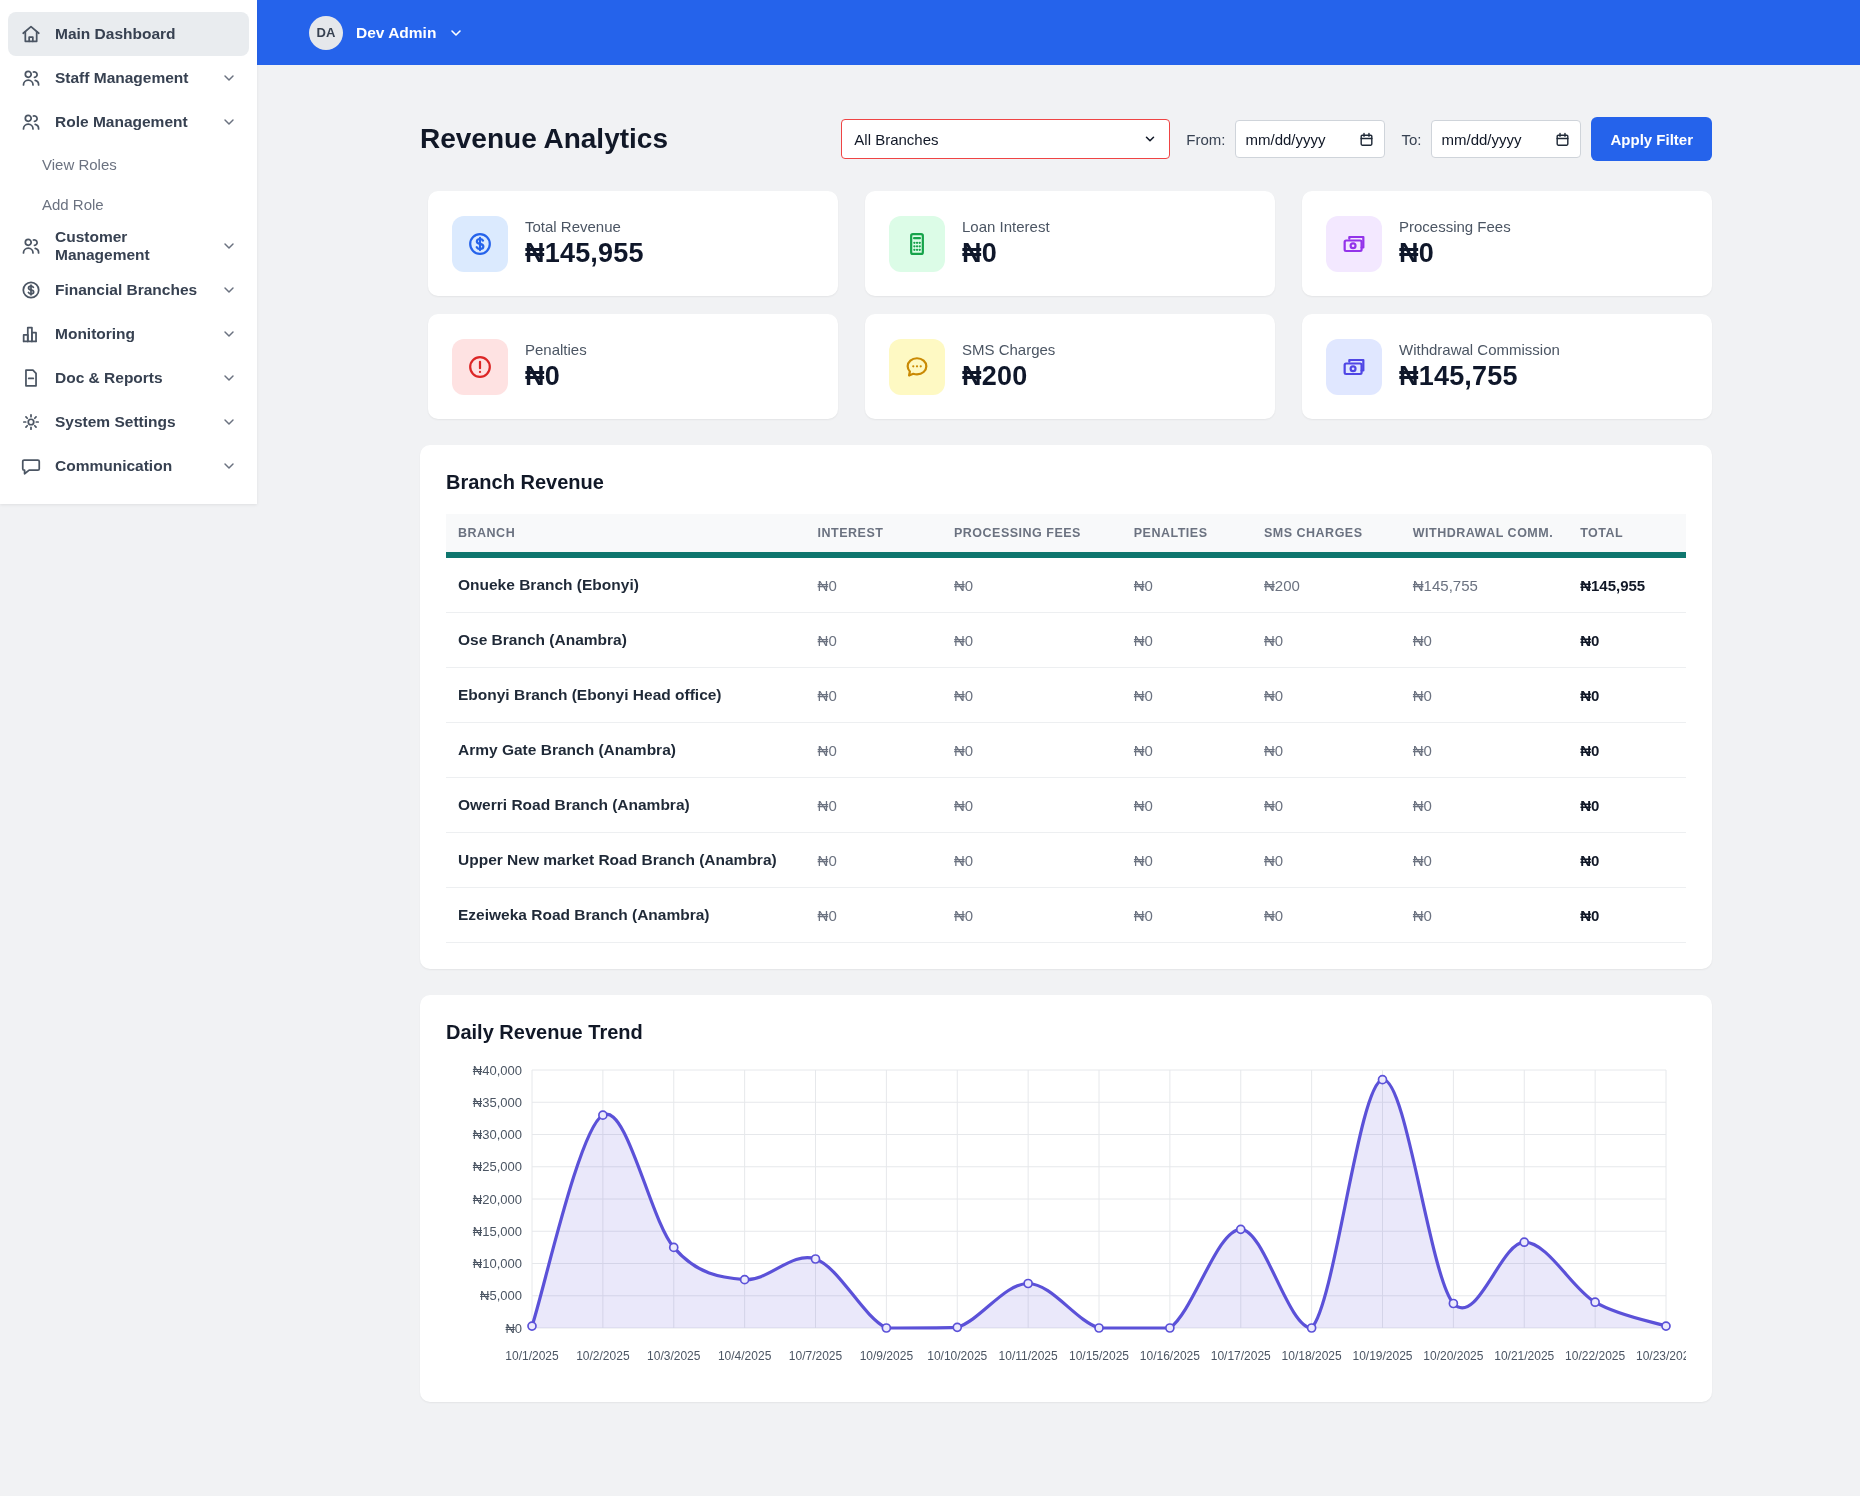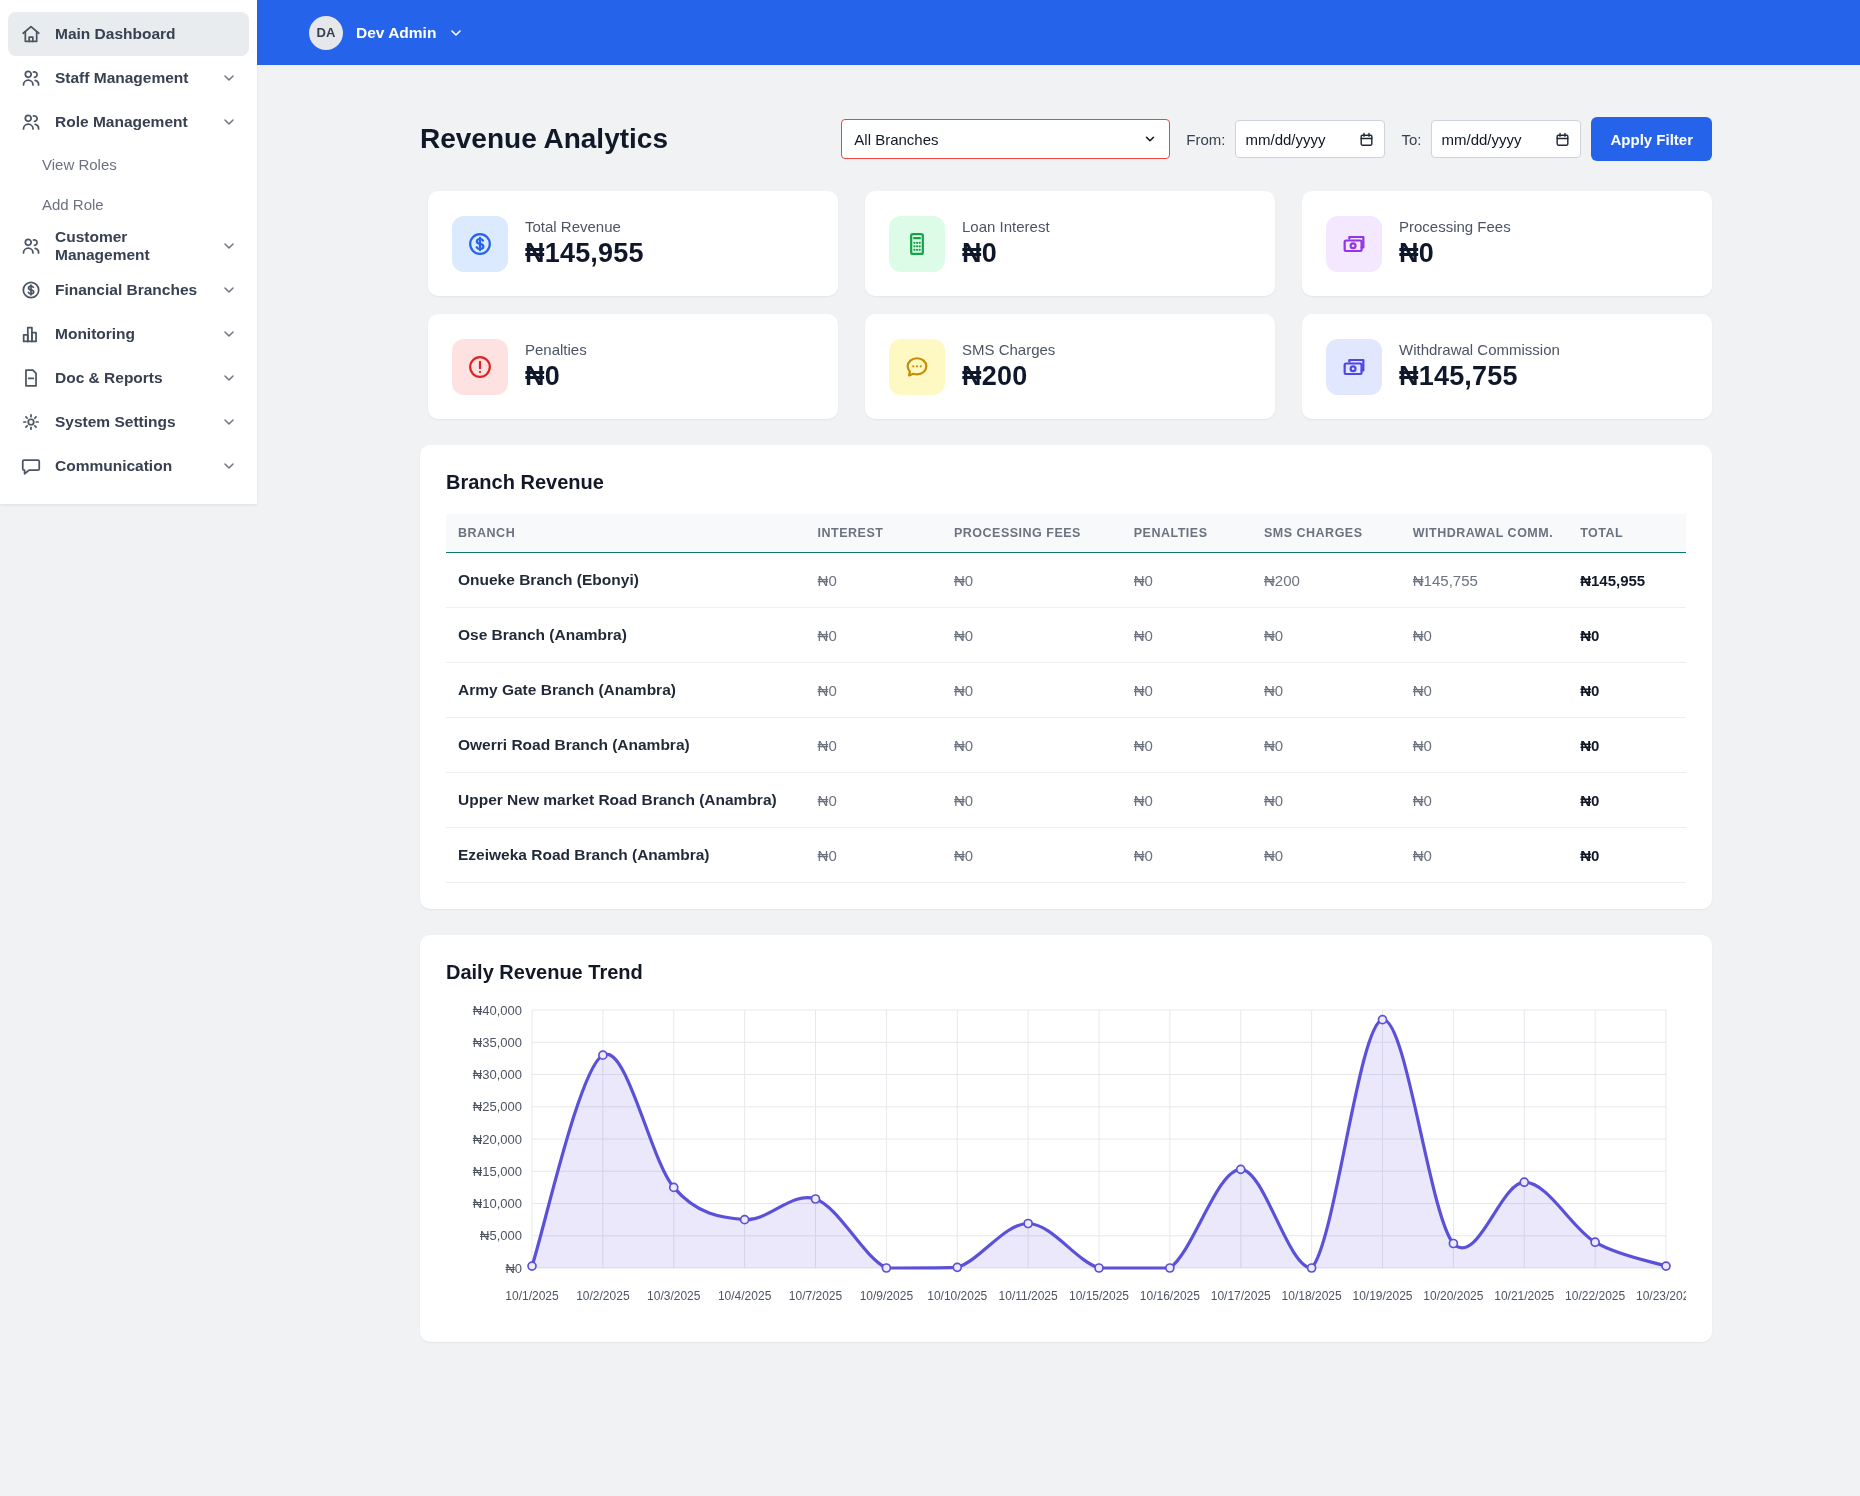--- a/index.html
+++ b/index.html
@@ -85,21 +85,21 @@
   .panel {
     background:#fff; border-radius:10px; box-shadow:0 1px 2px rgba(0,0,0,.06);
     margin-top:26px; padding:26px;
   }
   .panel-title { font-size:20px; font-weight:bold; color:#111827; }
   
   table { width:100%; border-collapse:collapse; margin-top:20px; }
   thead tr { background:#f8f9fa; }
   th {
     text-align:left; font-size:12.5px; font-weight:bold; color:#6b7280;
-    letter-spacing:.5px; padding:12px 12px; border-bottom:1px solid #0f766e;
+    letter-spacing:.5px; padding:12px 12px; border-bottom:6px solid #0f766e;
   }
   td { padding:18px 12px; font-size:15px; color:#6b7280; border-bottom:1px solid #edeff1; }
   td.branch { font-weight:600; color:#1f2937; font-size:15.5px; }
   td.total { font-weight:bold; color:#111827; }
   col.c-branch{width:29%;} col.c-int{width:11%;} col.c-proc{width:14.5%;}
   col.c-pen{width:10.5%;} col.c-sms{width:12%;} col.c-wc{width:13.5%;} col.c-tot{width:9.5%;}
   
   .chart-wrap { margin-top:14px; }
   svg.chart { display:block; width:1240px; height:318px; }
   svg.chart text.tick { font-family:"Liberation Sans","DejaVu Sans",sans-serif; fill:#4b5563; }
@@ -380,20 +380,29 @@
               <td class="branch">Onueke Branch (Ebonyi)</td>
               <td class="">₦0</td>
               <td class="">₦0</td>
               <td class="">₦0</td>
               <td class="">₦200</td>
               <td class="">₦145,755</td>
               <td class="total">₦145,955</td>
             </tr>
             <tr>
               <td class="branch">Ose Branch (Anambra)</td>
+              <td class="">₦0</td>
+              <td class="">₦0</td>
+              <td class="">₦0</td>
+              <td class="">₦0</td>
+              <td class="">₦0</td>
+              <td class="total">₦0</td>
+            </tr>
+            <tr>
+              <td class="branch">Ebonyi Branch (Ebonyi Head office)</td>
               <td class="">₦0</td>
               <td class="">₦0</td>
               <td class="">₦0</td>
               <td class="">₦0</td>
               <td class="">₦0</td>
               <td class="total">₦0</td>
             </tr>
             <tr>
               <td class="branch">Army Gate Branch (Anambra)</td>
               <td class="">₦0</td>

